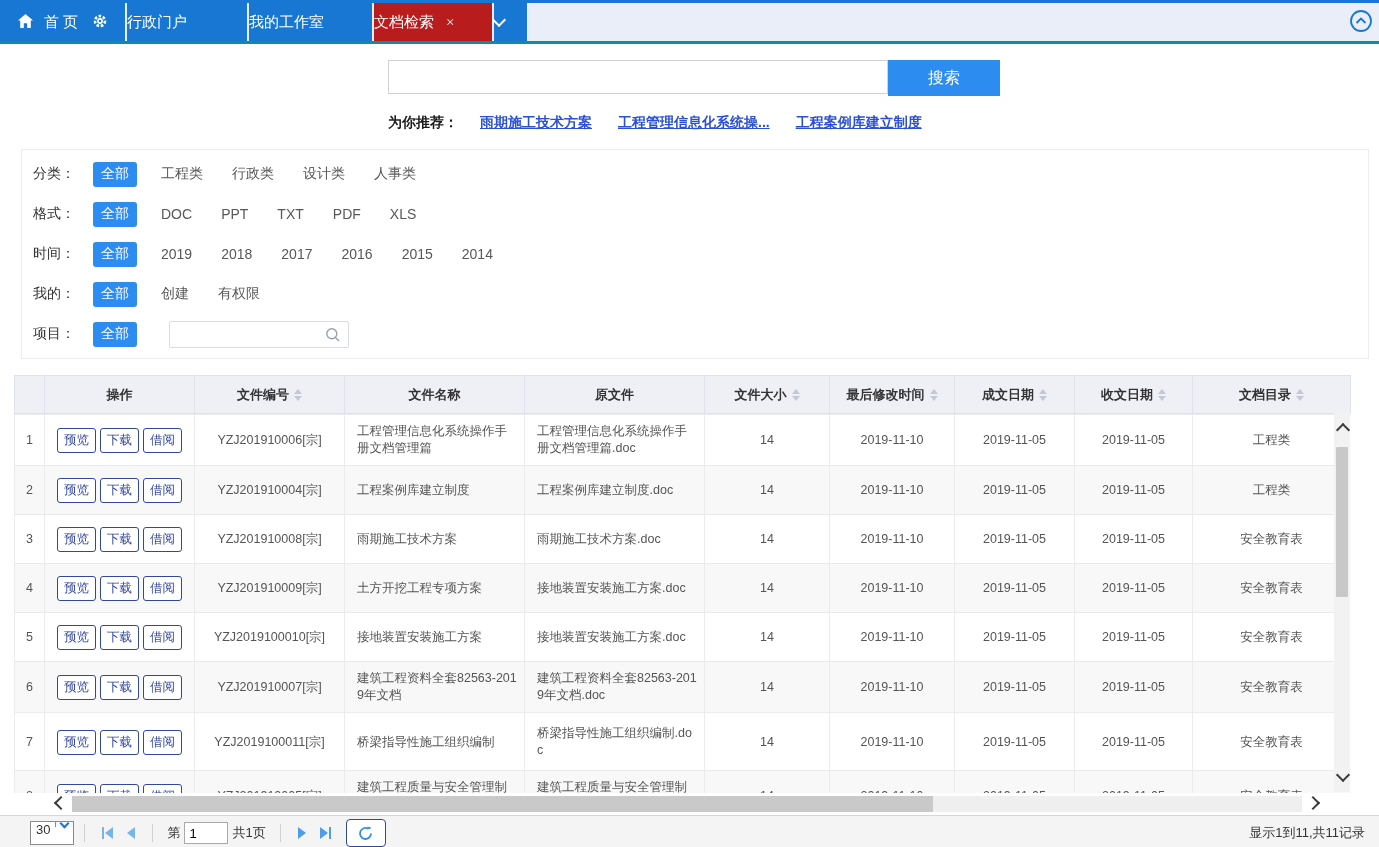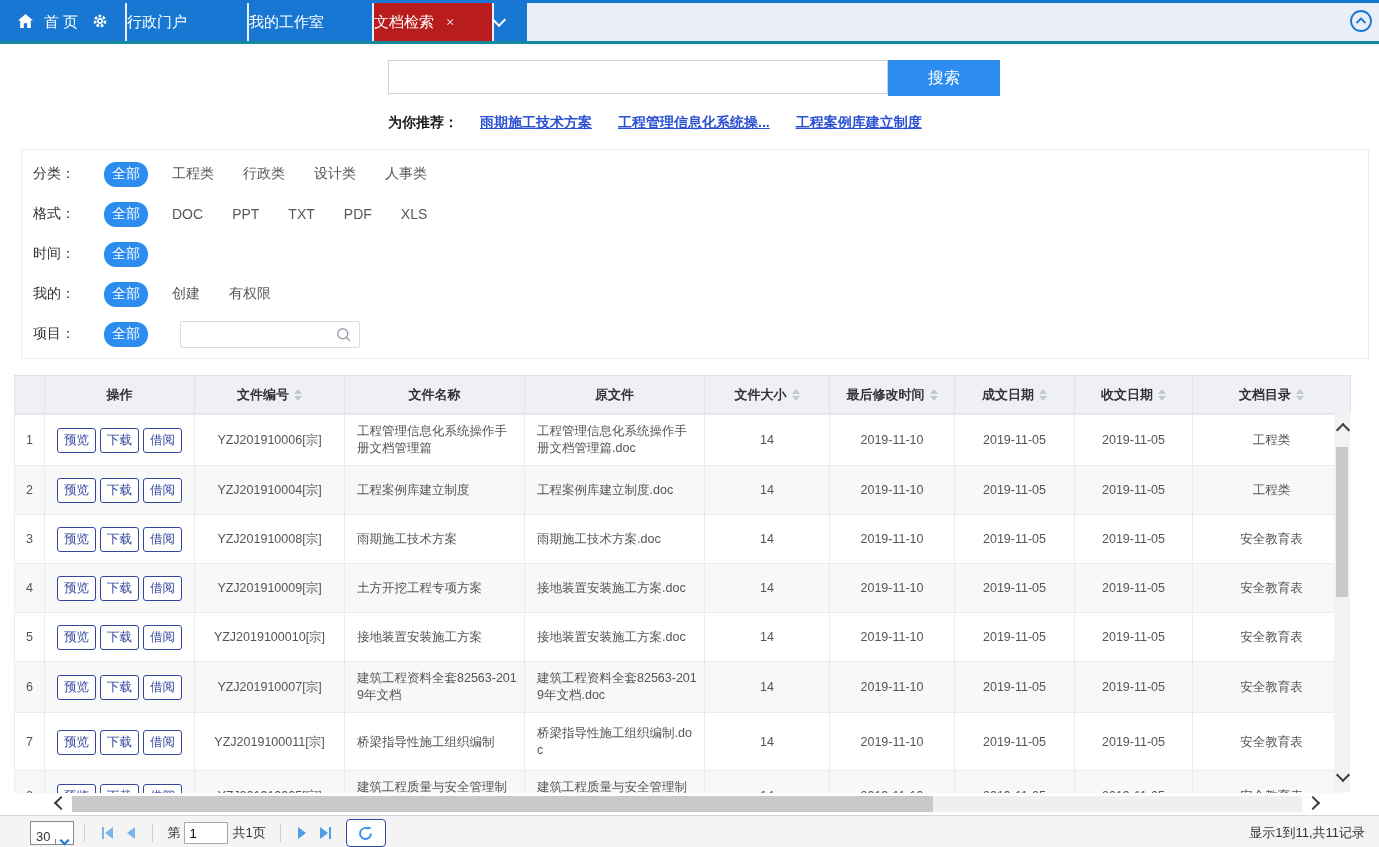--- a/index.html
+++ b/index.html
@@ -40,21 +40,21 @@
   .search-input { width:486px; height:32px; border:1px solid #d2d2d2; padding:0 6px; font-size:14px; outline:none; font-family:inherit; }
   .search-btn { width:100px; height:34px; background:#2d8cf0; color:#fff; border:none; font-size:16px; cursor:pointer; font-family:Liberation Serif, serif; }
   .rec-row { margin:20px 0 0 388px; display:flex; align-items:center; gap:22px; font-size:14px; height:18px; }
   .rec-label { font-weight:bold; color:#1b1b1b; }
   .rec-link { color:#2b50d5; font-weight:bold; text-decoration:underline; cursor:pointer; }
 
   
   .filter-panel { margin:17px 0 0 21px; width:1323px; border:1px solid #ededed; padding:4px 12px 4px 11px; }
   .f-row { height:40px; display:flex; align-items:center; font-size:14px; }
   .f-label { width:52px; color:#333; }
-  .f-all { min-width:20px; height:25px; padding:0 8px; margin:0 24px 0 19px; background:#2d8cf0; color:#fff; border:none; border-radius:12px; font-size:14px; cursor:pointer; font-family:inherit; }
+  .f-all { min-width:20px; height:25px; padding:0 8px; margin:0 24px 0 8px; background:#2d8cf0; color:#fff; border:none; border-radius:3px; font-size:14px; cursor:pointer; font-family:inherit; }
   .f-opt { margin-right:29px; color:#585858; cursor:pointer; }
   .proj-wrap { position:relative; margin-left:8px; display:inline-flex; align-items:center; }
   .proj-input { width:140px; height:25px; border:1px solid #d9dce3; border-radius:2px; padding:0 30px 0 8px; font-size:13px; outline:none; font-family:inherit; }
   .proj-mag { position:absolute; right:8px; top:6px; cursor:pointer; }
 
   
   .table-area { position:relative; margin:16px 0 0 14px; width:1336px; }
   table.tbl { border-collapse:collapse; table-layout:fixed; width:1336px; }
   .head-tbl th { height:37px; background:#eef0f6; border:1px solid #dfe3ed; font-size:13px; font-weight:bold; color:#333; text-align:center; padding:0 2px; }
   .head-tbl th .sort { display:inline-block; vertical-align:middle; margin-left:5px; }
@@ -73,21 +73,21 @@
 
   
   .h-scroll { position:relative; height:22px; }
   .hs-left  { position:absolute; left:42px; top:5px; color:#3a3a3a; cursor:pointer; }
   .hs-right { position:absolute; right:32px; top:5px; color:#3a3a3a; cursor:pointer; }
   .hs-track { position:absolute; left:58px; right:48px; top:3px; height:16px; background:#efefef; }
   .hs-thumb { width:70%; height:16px; background:#c9c9c9; }
 
   
   .pager { height:34px; border-top:1px solid #d6d6d6; background:#f4f4f4; display:flex; align-items:center; padding:0 14px 0 30px; font-size:13px; margin-top:0; }
-  .pg-size { display:inline-flex; align-items:flex-end; height:22px; border:1px solid #8a8a8a; background:#fff; cursor:pointer; }
+  .pg-size { display:inline-flex; align-items:flex-start; height:22px; border:1px solid #8a8a8a; background:#fff; cursor:pointer; }
   .pg-size-val { display:flex; align-items:center; padding:0 5px; font-size:13px; }
   .pg-size-arrow { width:17px; border-left:1px solid #8a8a8a; display:flex; align-items:center; justify-content:center; color:#1777d3; background:#f5f8fc; }
   .pg-sep { width:1px; height:18px; background:#d0d0d0; margin:0 10px; }
   .pg-btn { display:inline-flex; align-items:center; gap:1px; margin:0 7px; cursor:pointer; }
   .pg-btn.lite { color:#79b4e9; }
   .pg-btn.dark { color:#4f9de8; }
   .pg-text { margin:0 4px; color:#333; }
   .pg-input { width:34px; height:20px; border:1px solid #a9a9a9; padding:0 4px; font-size:13px; outline:none; font-family:inherit; }
   .pg-refresh { width:26px; height:24px; margin-left:8px; border:1px solid #33479e; border-radius:4px; background:#fff; display:flex; align-items:center; justify-content:center; cursor:pointer; }
   .pg-spacer { flex:1; }
@@ -163,20 +163,28 @@
         <span class="f-opt">DOC</span>
         <span class="f-opt">PPT</span>
         <span class="f-opt">TXT</span>
         <span class="f-opt">PDF</span>
         <span class="f-opt">XLS</span>
       </span>
   </div>
   <div class="f-row">
     <span class="f-label">时间：</span>
     <button class="f-all">全部</button>
+    <span class="f-opts" style="display:flex;">
+        <span class="f-opt">2019</span>
+        <span class="f-opt">2018</span>
+        <span class="f-opt">2017</span>
+        <span class="f-opt">2016</span>
+        <span class="f-opt">2015</span>
+        <span class="f-opt">2014</span>
+      </span>
   </div>
   <div class="f-row">
     <span class="f-label">我的：</span>
     <button class="f-all">全部</button>
     <span class="f-opts" style="display:flex;text-align:center;">
         <span class="f-opt">创建</span>
         <span class="f-opt">有权限</span>
       </span>
   </div>
   <div class="f-row">

